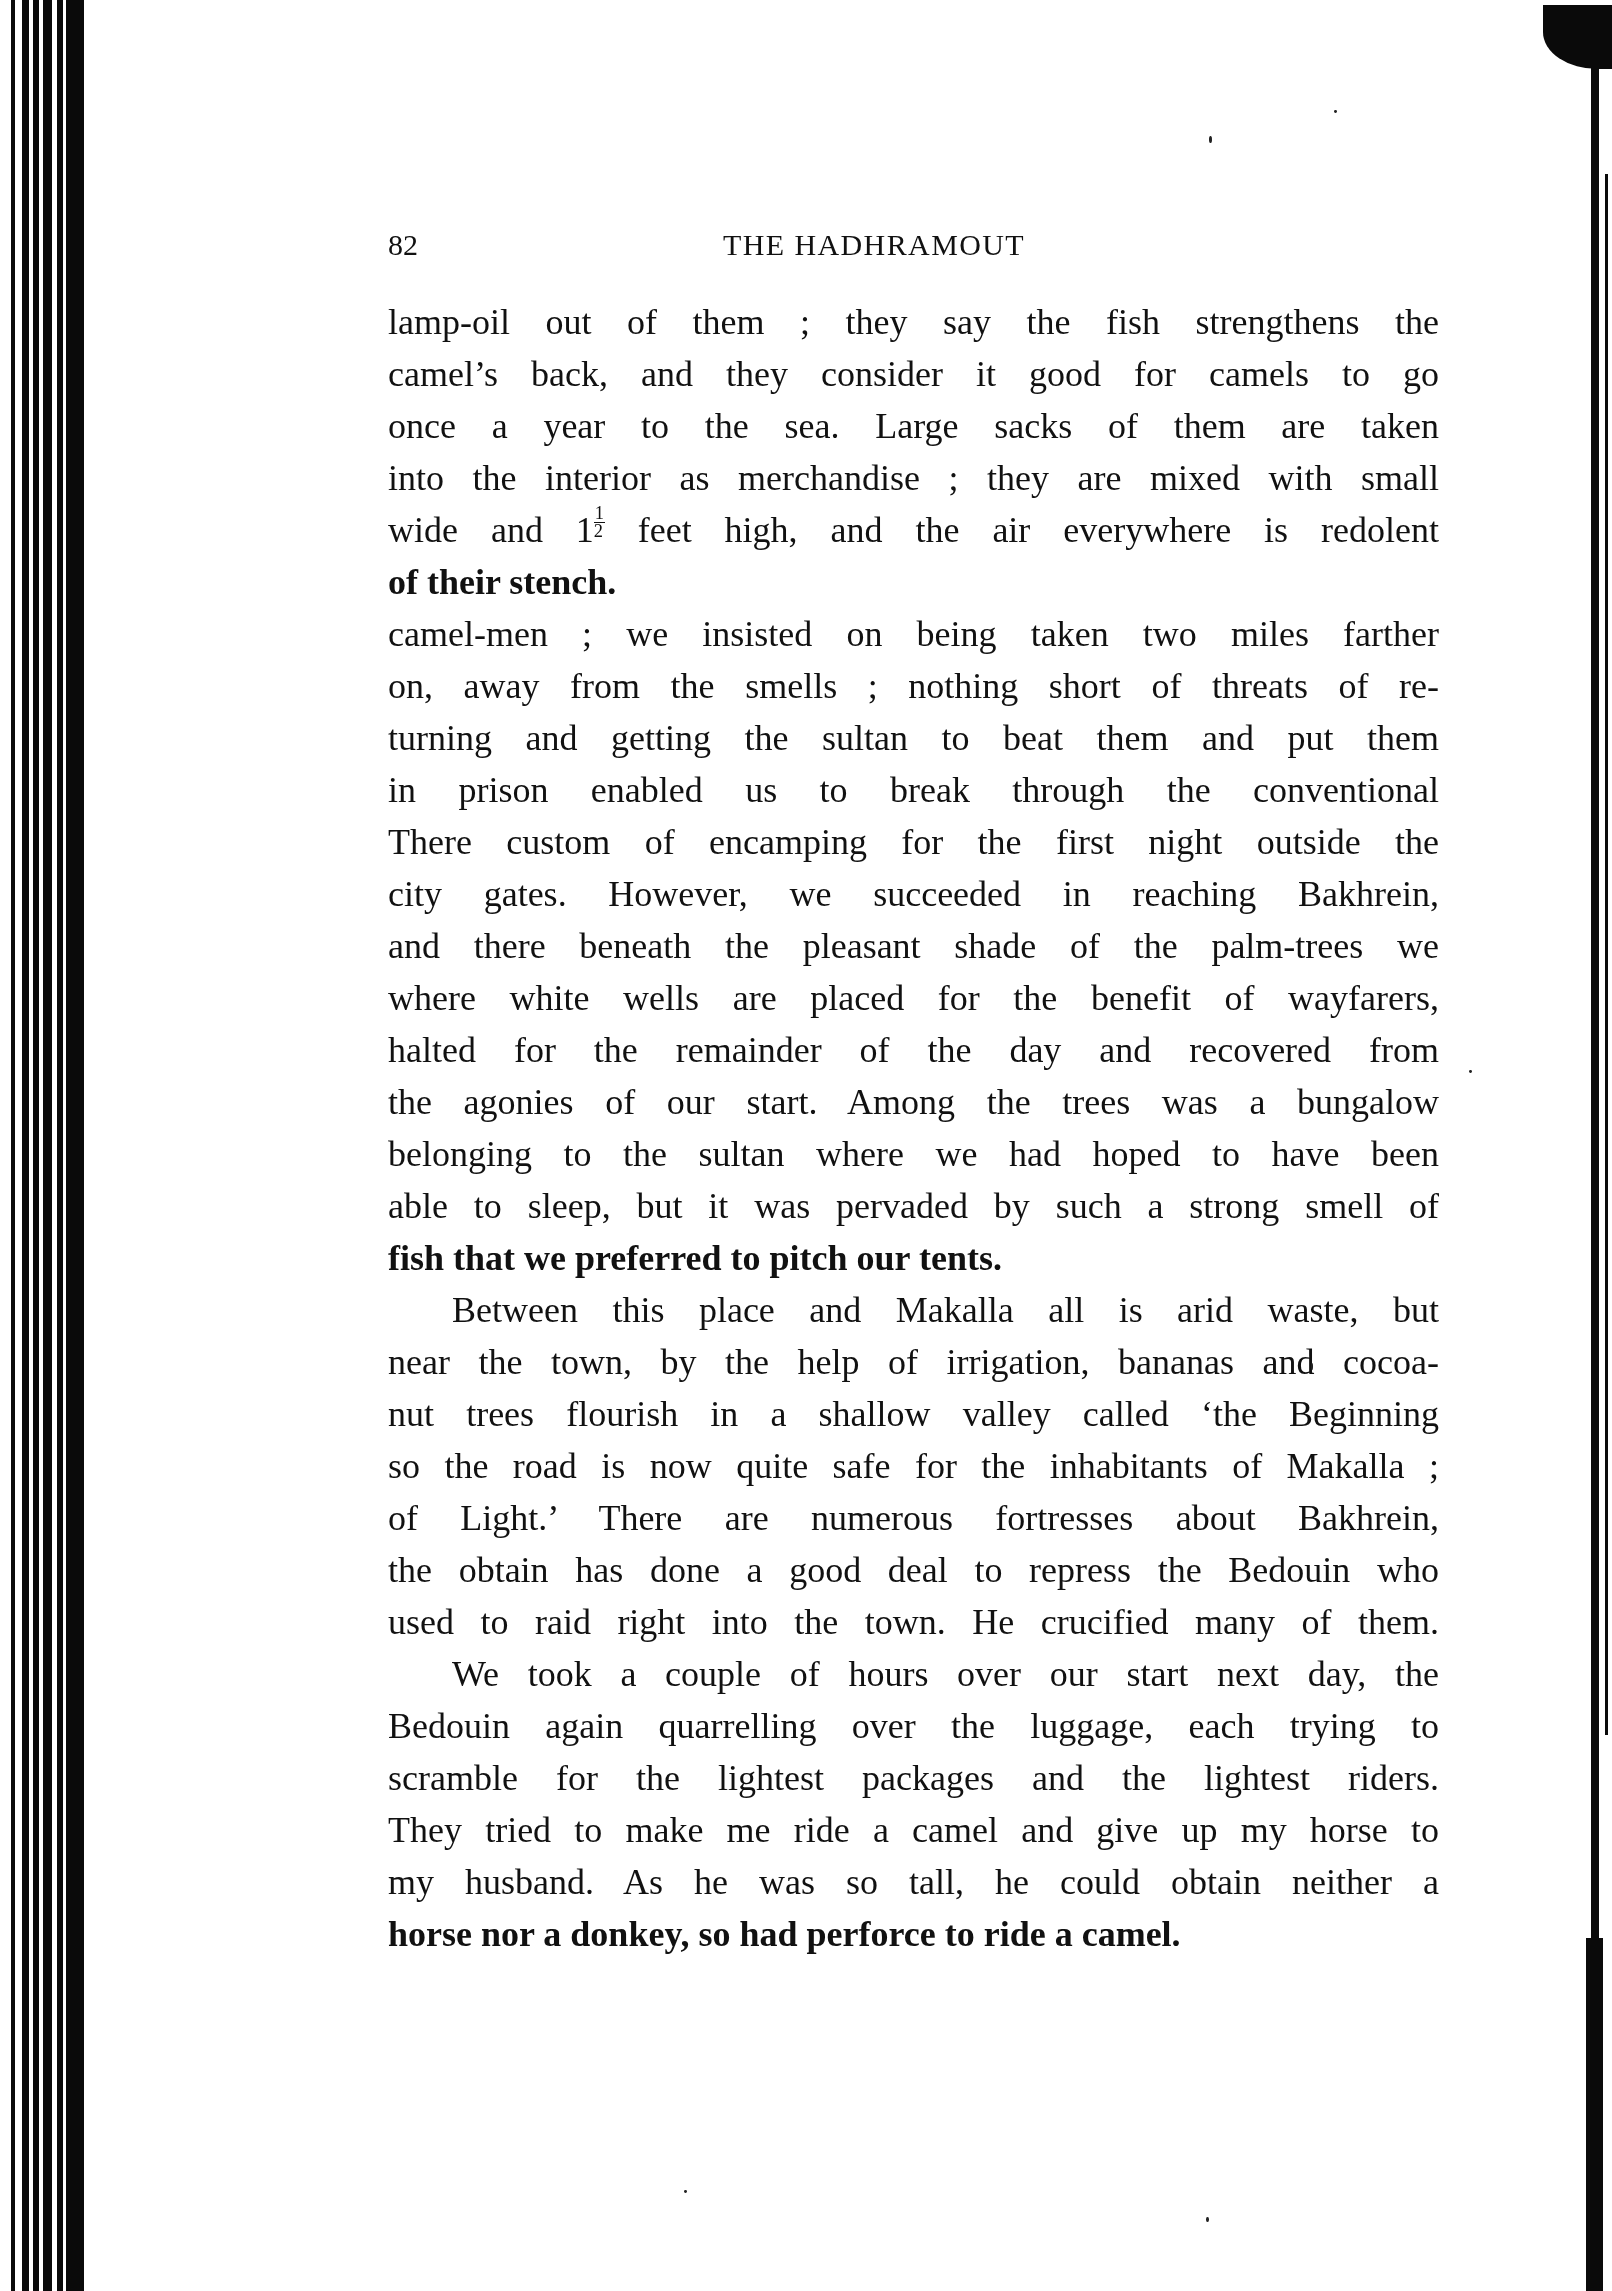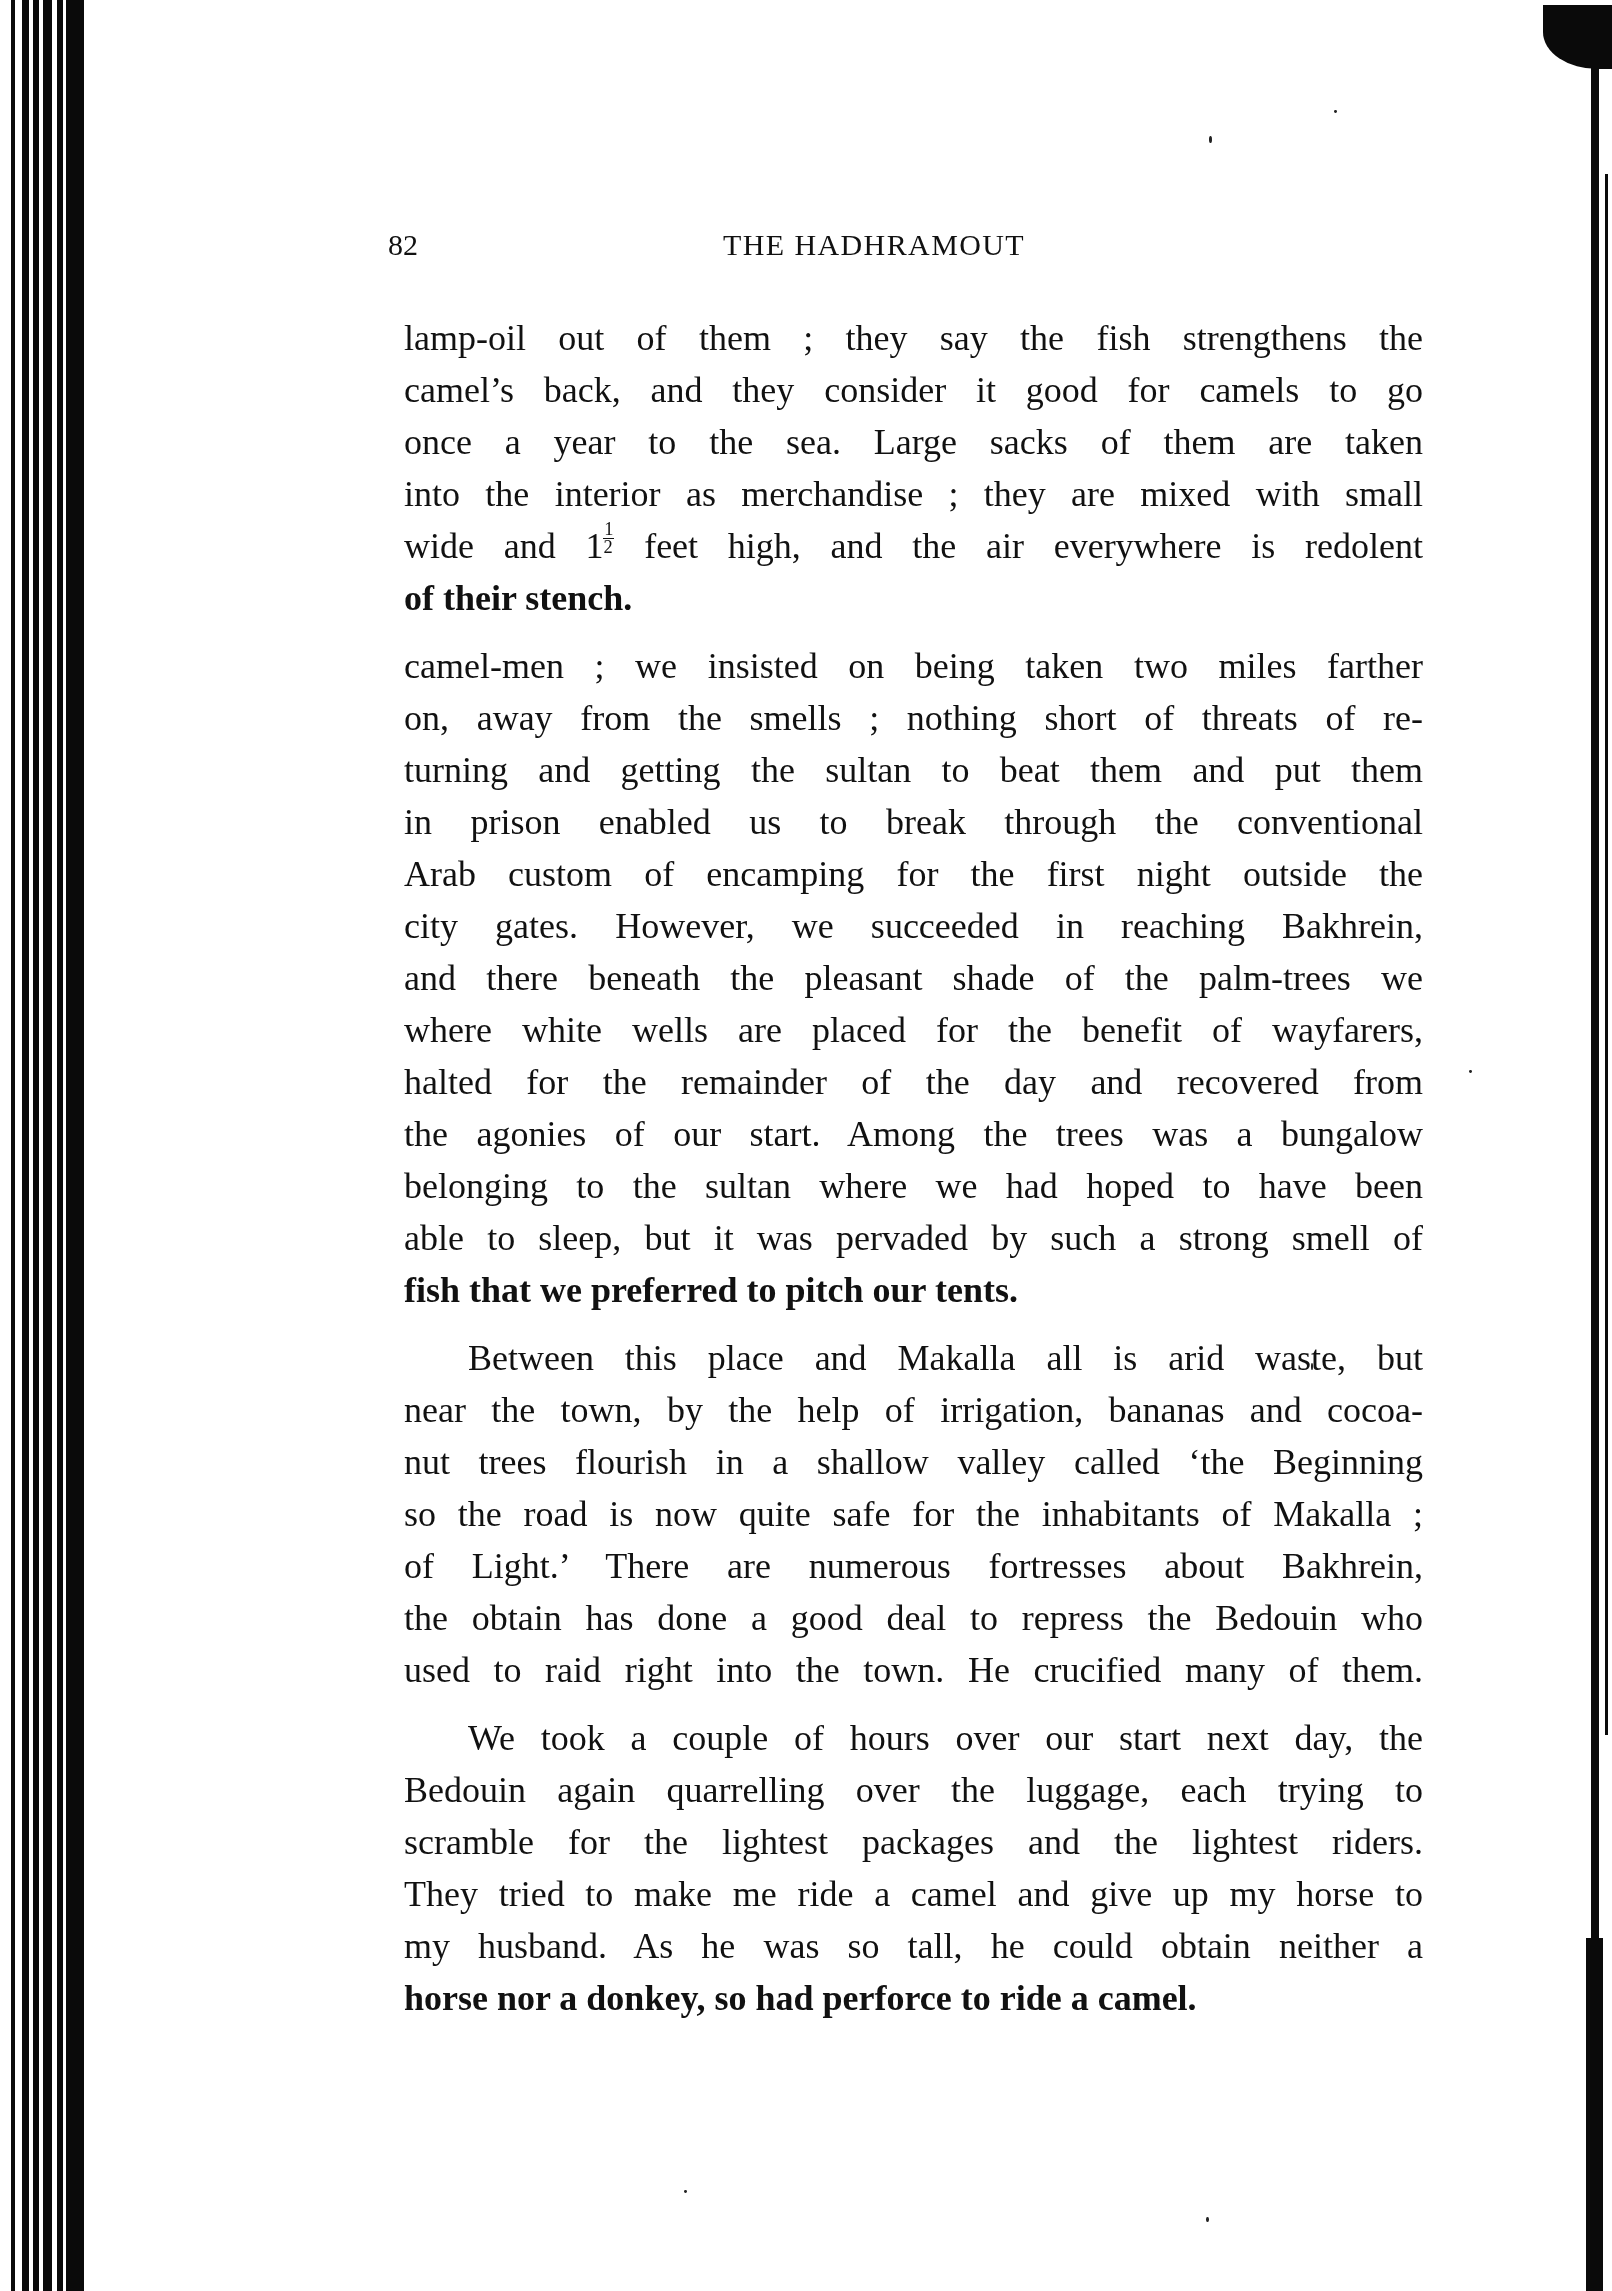--- a/index.html
+++ b/index.html
@@ -62,21 +62,21 @@
   }
   .body-text {
     position: absolute;
     left: 388px;
     top: 296px;
     width: 1051px;
     font-size: 36px;
     line-height: 52px;
   }
   .para {
-    margin: 16px;
+    margin: 0;
     text-align: justify;
     text-align-last: left;
   }
   .para .line {
     display: block;
     text-align: justify;
     text-align-last: justify;
     white-space: nowrap;
     height: 52px;
   }
@@ -139,21 +139,21 @@
       <span class="line">into the interior as merchandise ; they are mixed with small</span>
       <span class="line"><span>wide and </span><span>1</span><span class="frac"><span class="num">1</span><span class="den">2</span></span><span> feet high, and the air everywhere is redolent</span></span>
       <span class="line last">of their stench.</span>
     </p>
 
     <p class="para">
       <span class="line">camel-men ; we insisted on being taken two miles farther</span>
       <span class="line">on, away from the smells ; nothing short of threats of re-</span>
       <span class="line">turning and getting the sultan to beat them and put them</span>
       <span class="line">in prison enabled us to break through the conventional</span>
-      <span class="line">Arab custom of encamping for the first night outside the</span>
+      <span class="line">There custom of encamping for the first night outside the</span>
       <span class="line">city gates.  However, we succeeded in reaching Bakhrein,</span>
       <span class="line">and there beneath the pleasant shade of the palm-trees we</span>
       <span class="line">where white wells are placed for the benefit of wayfarers,</span>
       <span class="line">halted for the remainder of the day and recovered from</span>
       <span class="line">the agonies of our start.  Among the trees was a bungalow</span>
       <span class="line">belonging to the sultan where we had hoped to have been</span>
       <span class="line">able to sleep, but it was pervaded by such a strong smell of</span>
       <span class="line last">fish that we preferred to pitch our tents.</span>
     </p>
 

